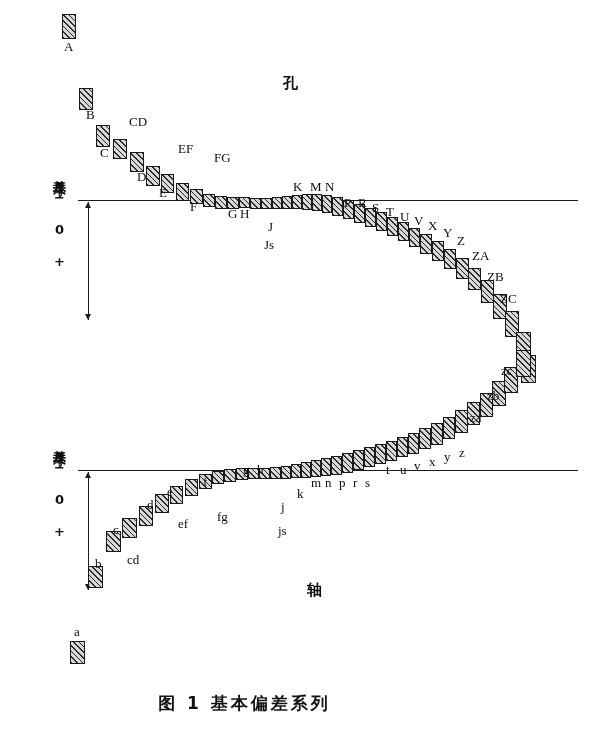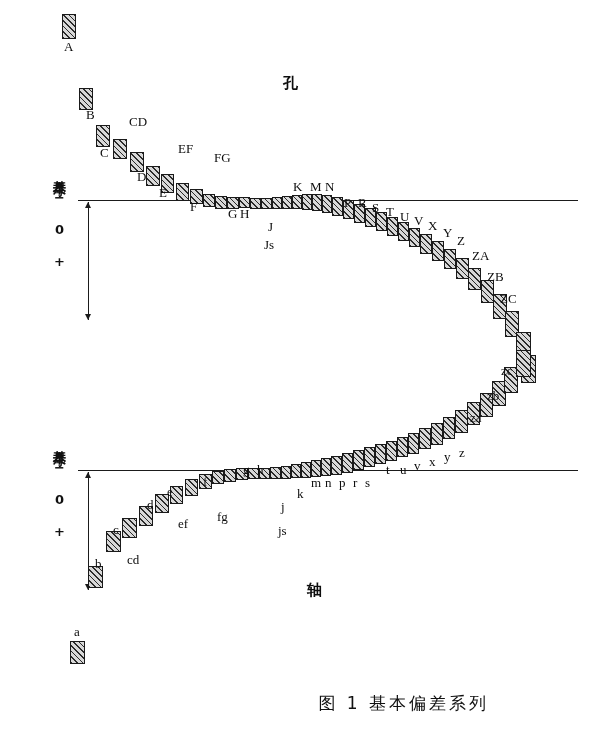--- a/index.html
+++ b/index.html
@@ -41,24 +41,24 @@
     font-weight: bold;
     writing-mode: vertical-rl;
     text-orientation: upright;
     letter-spacing: 1px;
     white-space: nowrap;
   }
   .caption {
     position: absolute;
     left: 0;
     width: 489px;
-    text-align: right;
+    text-align: center;
     font-family: "DejaVu Sans", sans-serif;
     font-size: 17px;
-    font-weight: normal;
+    font-weight: bold;
     letter-spacing: 3px;
   }
   .box {
     position: absolute;
     box-sizing: border-box;
     border: 1px solid #1a1a1a;
     background: #cfcfcf;
   }
   .box.hatch {
     background:

